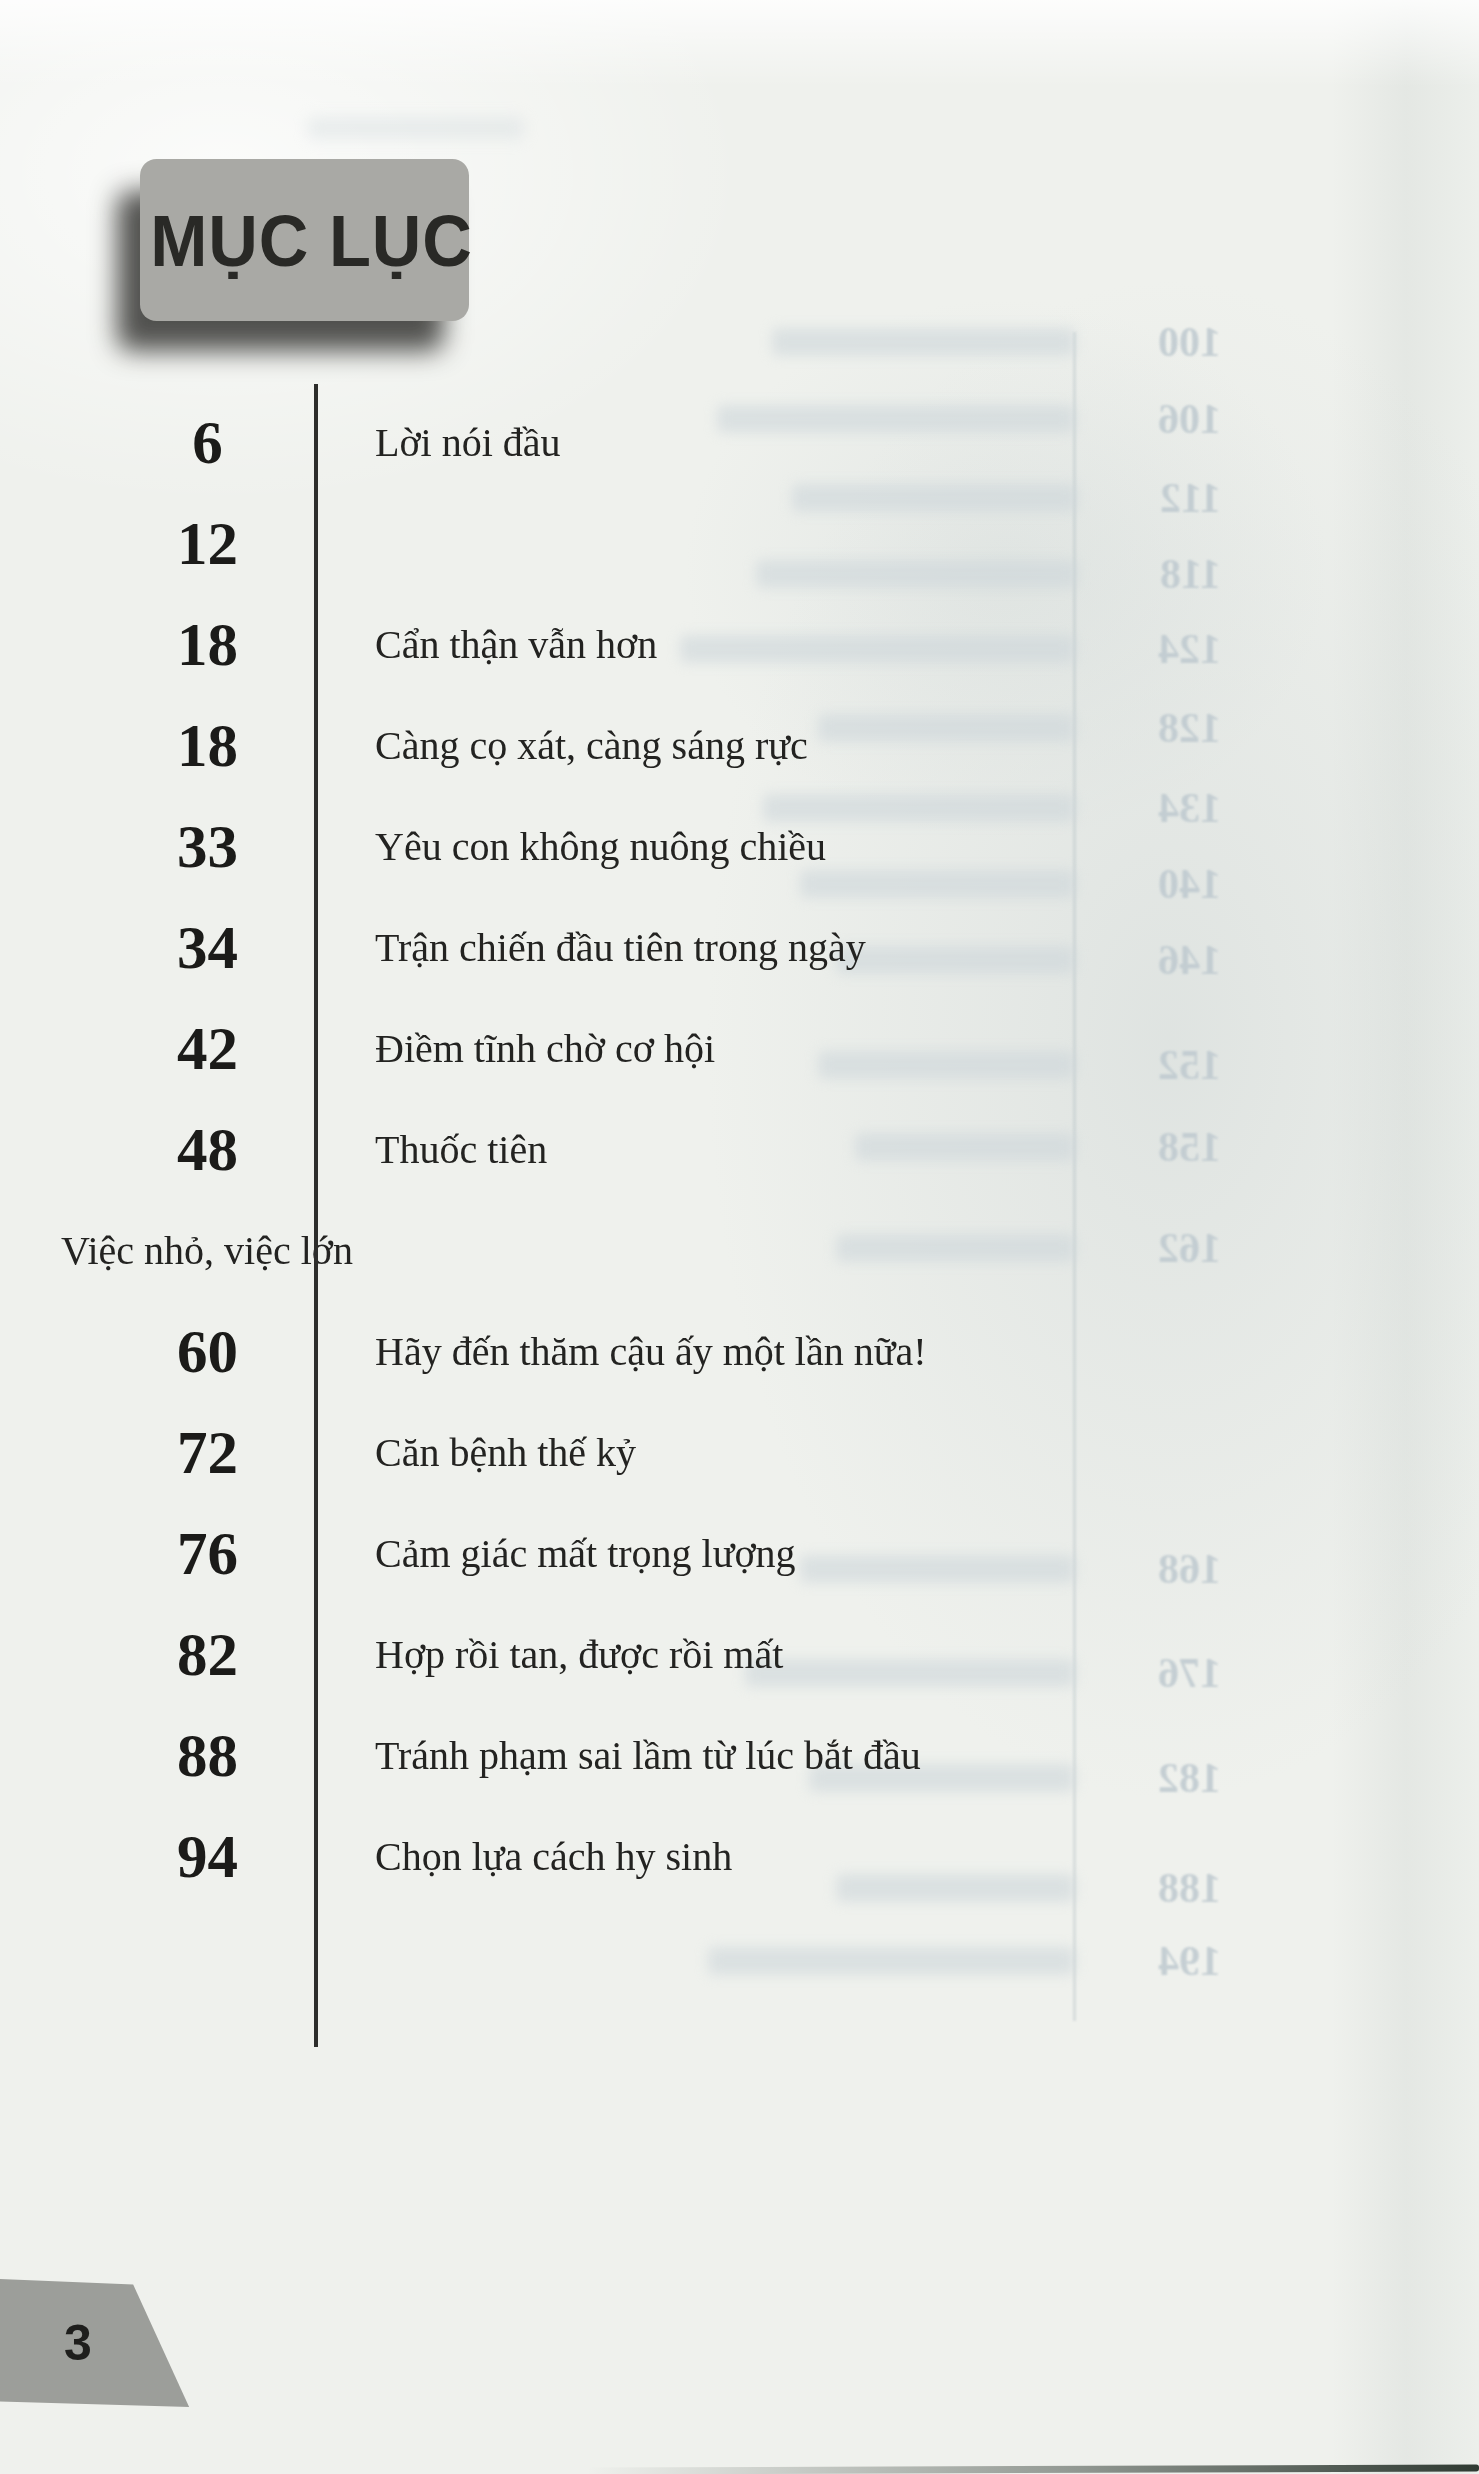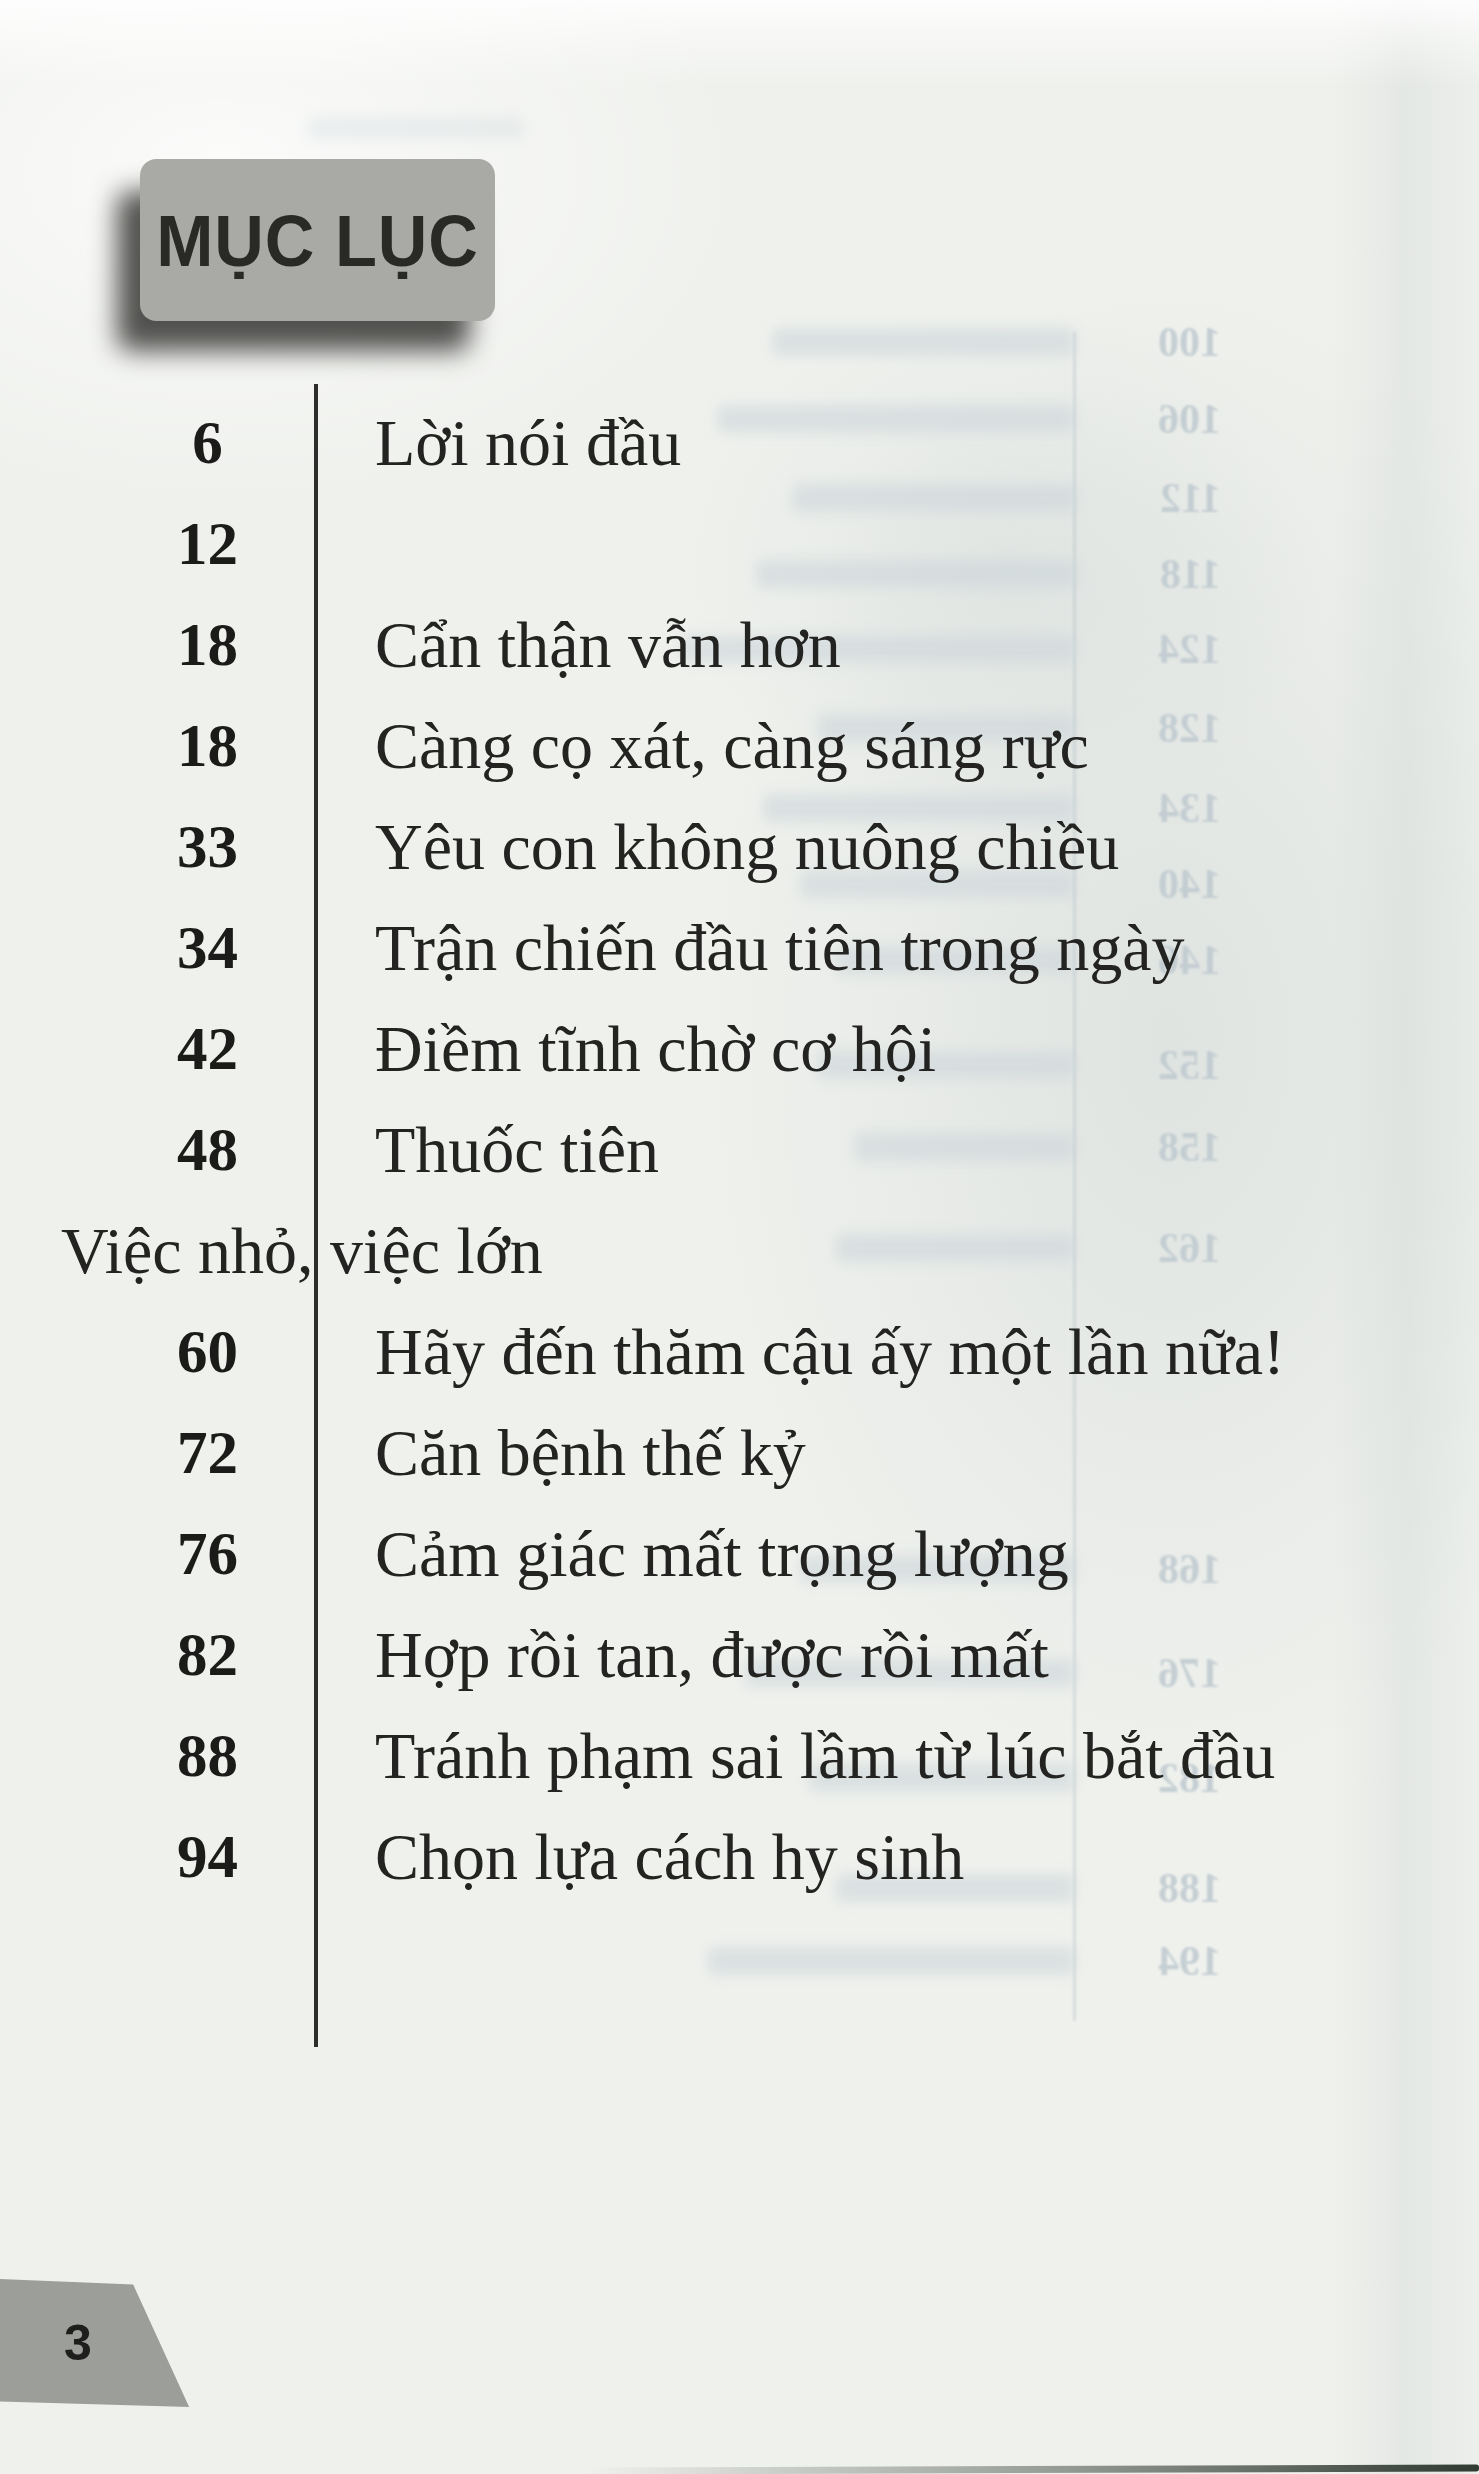--- a/index.html
+++ b/index.html
@@ -14,24 +14,24 @@
       linear-gradient(180deg, rgba(255,255,255,.85) 0px, rgba(255,255,255,0) 87px),
       radial-gradient(ellipse 753px 477px at 15% 7%, rgba(255,255,255,.75), rgba(255,255,255,0) 70%),
       radial-gradient(ellipse 643px 1056px at 79% 42%, rgba(207,214,213,.5), rgba(207,214,213,0) 72%),
       radial-gradient(ellipse 459px 386px at 68% 23%, rgba(211,218,217,.45), rgba(211,218,217,0) 70%),
       linear-gradient(90deg, rgba(0,0,0,0) 90%, rgba(208,214,210,.35) 95%, rgba(234,238,234,.55) 100%),
       #eff1ed;
   }
 
   
   .badge{
-    position:absolute;left:140px;top:159px;width:355px;height:162px;
+    position:absolute;left:140px;top:159px;width:329px;height:162px;
     background:#a9a9a5;border-radius:16.5px;
     box-shadow:-24px 31px 26px -1.8px rgba(40,40,38,.8);
-    display:flex;align-items:center;justify-content:center;
+    display:flex;align-items:center;justify-content:flex-start;
   }
   .badge-label{
     font-family:"Liberation Sans", sans-serif;
     font-weight:700;font-size:73px;letter-spacing:0.9px;color:#292926;
     transform:scaleX(.94);white-space:nowrap;
   }
 
   
   .ghost-layer{position:absolute;inset:0;pointer-events:none;}
   .ghost-divider{
@@ -61,21 +61,21 @@
   .toc-divider{
     position:absolute;left:314px;top:-8.3px;width:3.7px;height:1663px;
     background:#2d2d2b;
   }
   .toc-row{height:101px;display:flex;align-items:center;}
   .toc-num{
     flex:0 0 213px;margin-left:101px;text-align:center;
     font-weight:700;font-size:61px;color:#1b1b19;
   }
   .toc-title{
-    margin-left:61px;font-size:66px;color:#232321;white-space:nowrap;
+    margin-left:61px;font-size:40px;color:#232321;white-space:nowrap;
   }
 
   
   .page-tab{
     position:absolute;left:0;top:2275px;width:193px;height:136px;
     background:#9c9e9a;
     clip-path:polygon(0 3%, 69% 7%, 98% 97%, 0 93%);
     display:flex;align-items:center;justify-content:center;
   }
   .page-tab-num{

